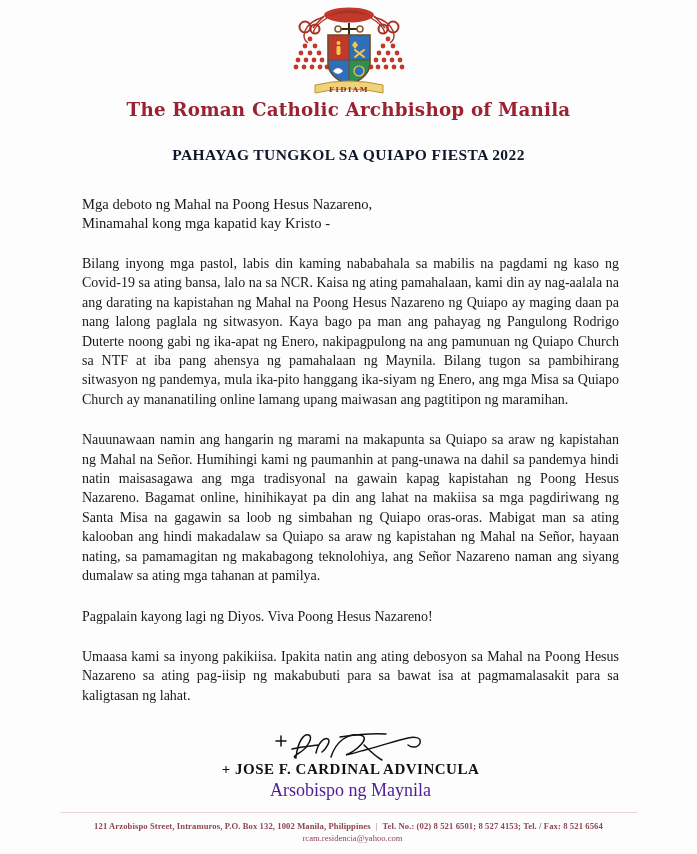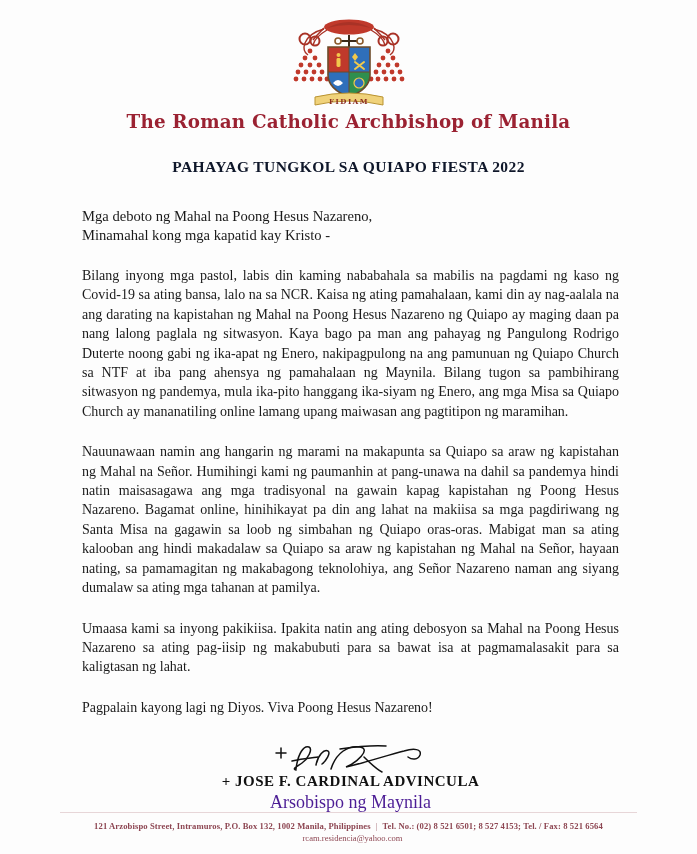--- a/index.html
+++ b/index.html
@@ -19,21 +19,21 @@
   .page {
     width: 697px;
     height: 854px;
     position: relative;
     background: #fdfdfd;
     box-sizing: border-box;
   }
 
   
   .letterhead {
-    padding-top: 13px;
+    padding-top: 1px;
     text-align: center;
   }
   .crest-wrap {
     display: flex;
     justify-content: center;
     align-items: flex-start;
     height: 96px;
   }
   .crest {
     display: block;
@@ -248,22 +248,22 @@
 
   <div class="body-wrap">
 
     <div class="salutation">
       <div>Mga deboto ng Mahal na Poong Hesus Nazareno,</div>
       <div>Minamahal kong mga kapatid kay Kristo -</div>
     </div>
 
     <p class="para">Bilang inyong mga pastol, labis din kaming nababahala sa mabilis na pagdami ng kaso ng Covid-19 sa ating bansa, lalo na sa NCR.  Kaisa ng ating pamahalaan, kami din ay nag-aalala na ang darating na kapistahan ng Mahal na Poong Hesus Nazareno ng Quiapo ay maging daan pa nang lalong paglala ng sitwasyon.  Kaya bago pa man ang pahayag ng Pangulong Rodrigo Duterte noong gabi ng ika-apat ng Enero, nakipagpulong na ang pamunuan ng Quiapo Church sa NTF at iba pang ahensya ng pamahalaan ng Maynila.  Bilang tugon sa pambihirang sitwasyon ng pandemya, mula ika-pito hanggang ika-siyam ng Enero, ang mga Misa sa Quiapo Church ay mananatiling online lamang upang maiwasan ang pagtitipon ng maramihan.</p>
     <p class="para">Nauunawaan namin ang hangarin ng marami na makapunta sa Quiapo sa araw ng kapistahan ng Mahal na Señor.   Humihingi kami ng paumanhin at pang-unawa na dahil sa pandemya hindi natin maisasagawa ang mga tradisyonal na gawain kapag kapistahan ng Poong Hesus Nazareno.  Bagamat online, hinihikayat pa din ang lahat na makiisa sa mga pagdiriwang ng Santa Misa na gagawin sa loob ng simbahan ng Quiapo oras-oras. Mabigat man sa ating kalooban ang hindi makadalaw sa Quiapo sa araw ng kapistahan ng Mahal na Señor, hayaan nating, sa pamamagitan ng makabagong teknolohiya, ang Señor Nazareno naman ang siyang dumalaw sa ating mga tahanan at pamilya.</p>
+    <p class="para closing">Pagpalain kayong lagi ng Diyos.  Viva Poong Hesus Nazareno!</p>
     <p class="para">Umaasa kami sa inyong pakikiisa.  Ipakita natin ang ating debosyon sa Mahal na Poong Hesus Nazareno sa ating pag-iisip ng makabubuti para sa bawat isa at pagmamalasakit para sa kaligtasan ng lahat.</p>
-    <p class="para closing">Pagpalain kayong lagi ng Diyos.  Viva Poong Hesus Nazareno!</p>
 
     <div class="sign-block">
       <svg class="signature-svg" width="230" height="40" viewBox="0 0 230 40">
         <g fill="none" stroke="#111111" stroke-width="1.5" stroke-linecap="round">
           <path d="M40 14 l10 0 M45 9 l0 10"></path>
           <path d="M60 30 C62 14, 68 6, 73 8 C77 10, 72 20, 66 24 C60 28, 56 30, 60 31"></path>
           <path d="M56 22 C64 20, 74 19, 82 18"></path>
           <path d="M80 26 C82 16, 88 10, 92 12 C95 14, 90 22, 86 25"></path>
           <path d="M95 30 C100 14, 112 6, 124 8 C136 10, 120 24, 110 28 C128 24, 152 16, 168 12 C178 9, 186 10, 184 16 C182 21, 176 21, 172 18"></path>
           <path d="M104 10 C118 8, 136 6, 150 7"></path>

